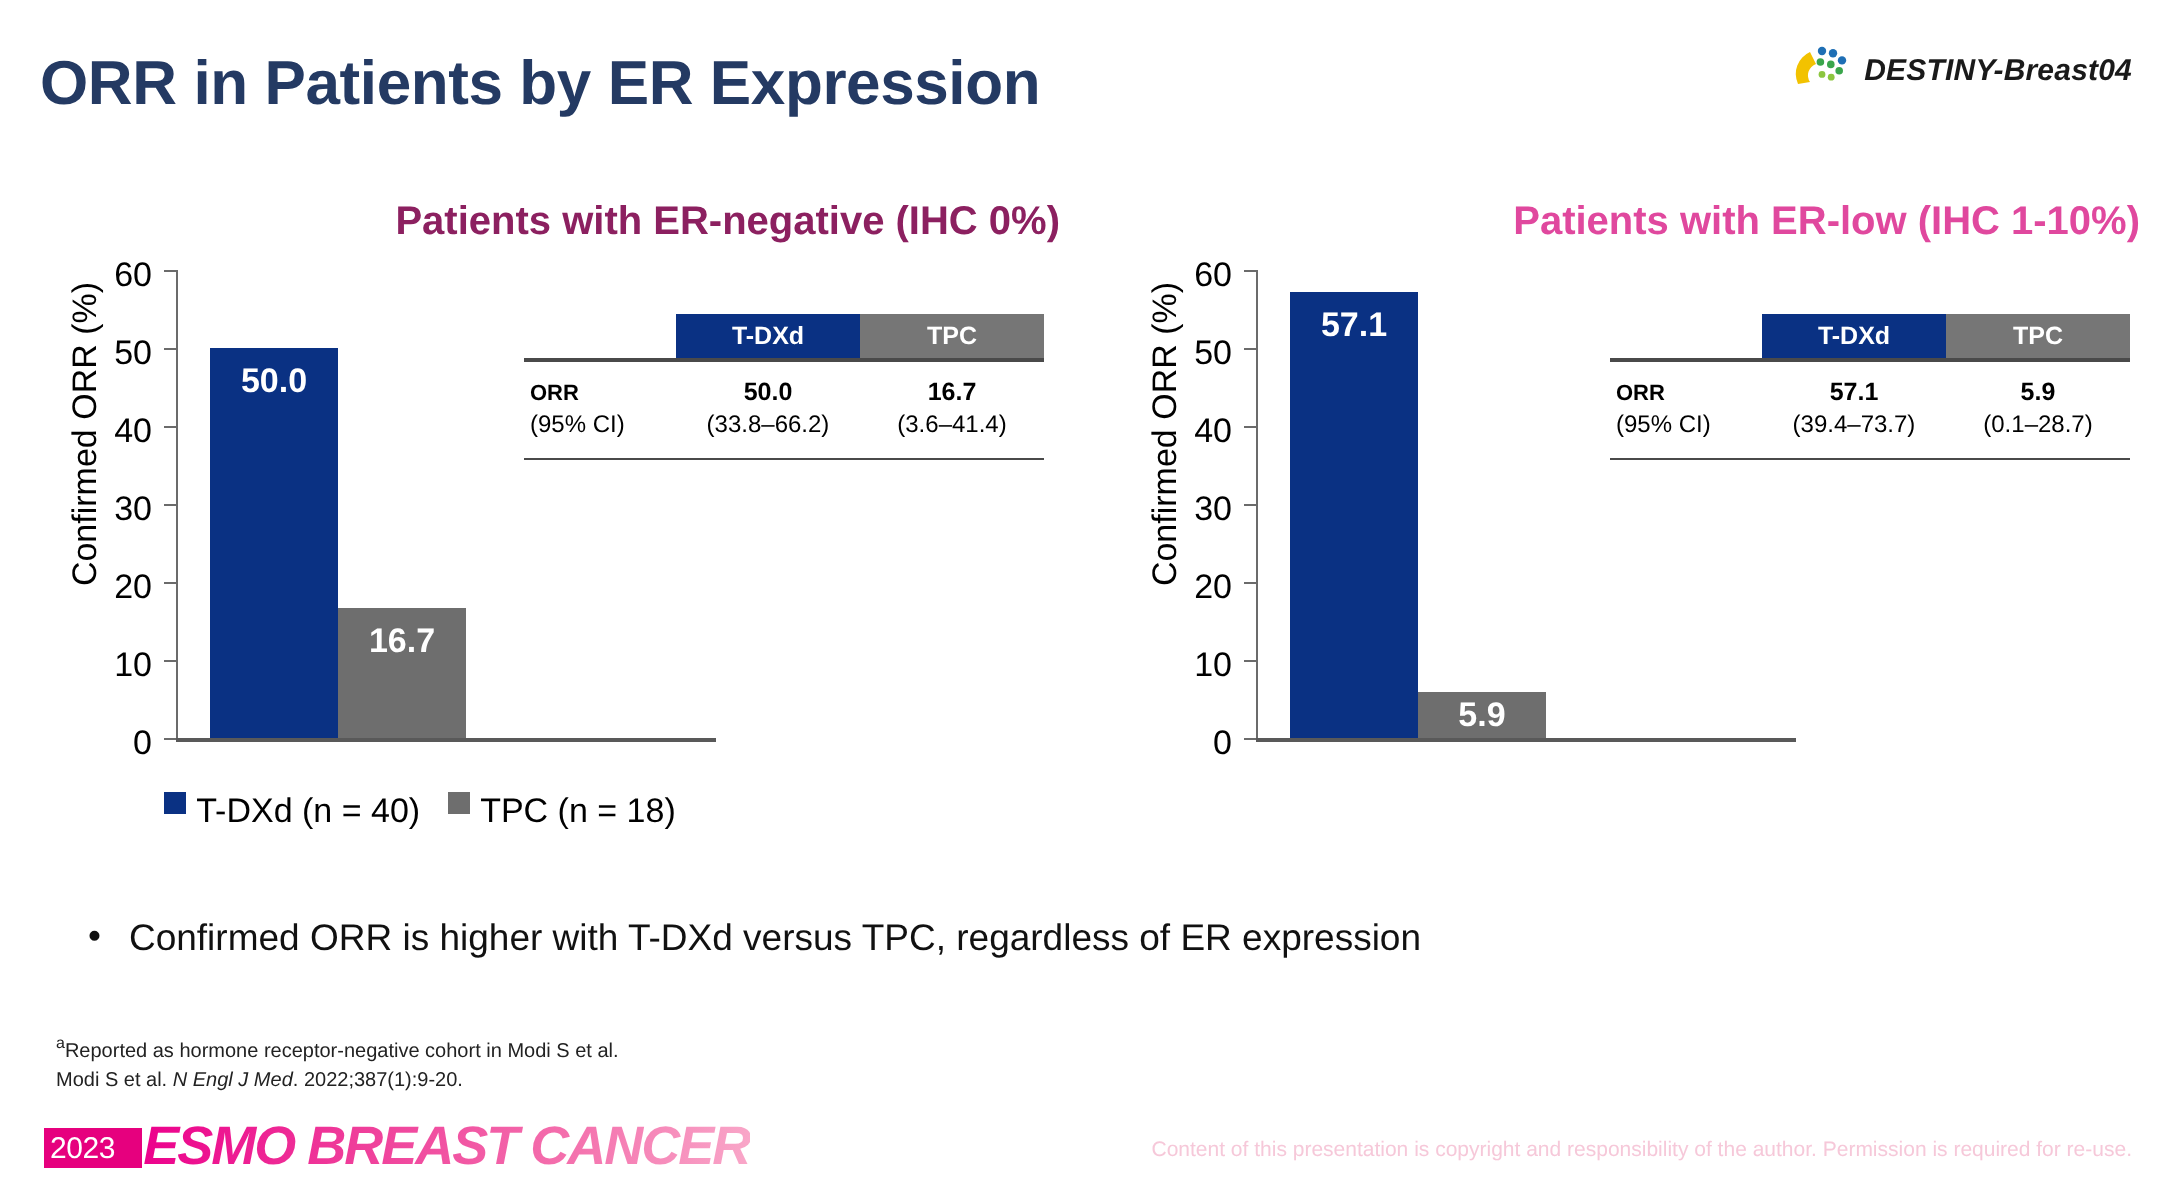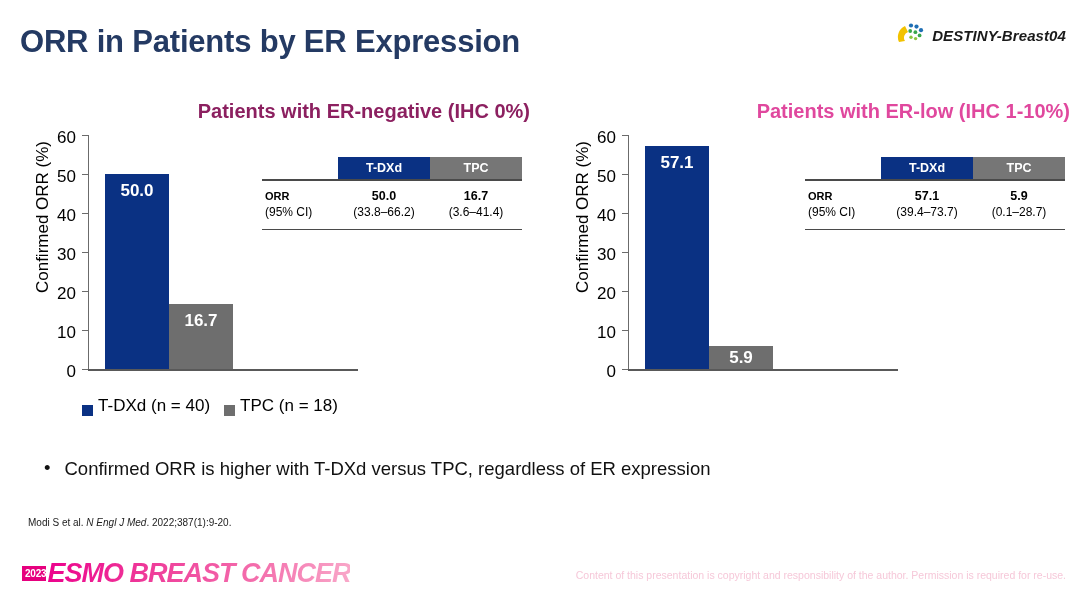--- a/index.html
+++ b/index.html
@@ -185,21 +185,21 @@
     width: 340px;
     display: flex;
     align-items: center;
     justify-content: center;
     gap: 14px;
     font-size: 17px;
     color: #000;
   }
   .panel-left  .legend { left: 30px; }
   .panel-right .legend { left: 35px; }
-  .legend-item { display: flex; align-items: flex-end; gap: 5px; }
+  .legend-item { display: flex; align-items: flex-start; gap: 5px; }
   .swatch { width: 11px; height: 11px; display: inline-block; }
   .swatch-tdxd { background: #0a3183; }
   .swatch-tpc  { background: #6e6e6e; }
 
   
   .bullet-row {
     position: absolute;
     left: 44px;
     top: 458px;
     display: flex;
@@ -226,23 +226,23 @@
   .esmo-logo {
     position: absolute;
     left: 22px;
     top: 560px;
     display: flex;
     align-items: center;
   }
   .esmo-year {
     background: #e6007e;
     color: #fff;
-    font-size: 10px;
-    font-weight: bold;
-    padding: 3px 0 2px 3px;
+    font-size: 15px;
+    font-weight: normal;
+    padding: 3px 13px 2px 3px;
     letter-spacing: -0.2px;
     line-height: 1;
   }
   .esmo-word {
     font-size: 27px;
     font-weight: bold;
     font-style: italic;
     letter-spacing: -1px;
     background: linear-gradient(100deg, #ec008c 0%, #ef3d9a 35%, #f470ad 70%, #f9a8c9 100%);
     -webkit-background-clip: text;
@@ -407,20 +407,21 @@
   </div>
 
 </div>
 
 <div class="bullet-row">
   <span class="bullet-dot">•</span>
   <span>Confirmed ORR is higher with T-DXd versus TPC, regardless of ER expression</span>
 </div>
 
 <div class="footnotes">
+  <div><sup>a</sup><span>Reported as hormone receptor-negative cohort in Modi S et al.</span></div>
   <div><span>Modi S et al. </span><i>N Engl J Med</i><span>. 2022;387(1):9-20.</span></div>
 </div>
 
 <div class="esmo-logo">
   <span class="esmo-year">2023</span>
   <span class="esmo-word">ESMO BREAST CANCER</span>
 </div>
 <div class="copyright">Content of this presentation is copyright and responsibility of the author. Permission is required for re-use.</div>
 
 </body></html>

